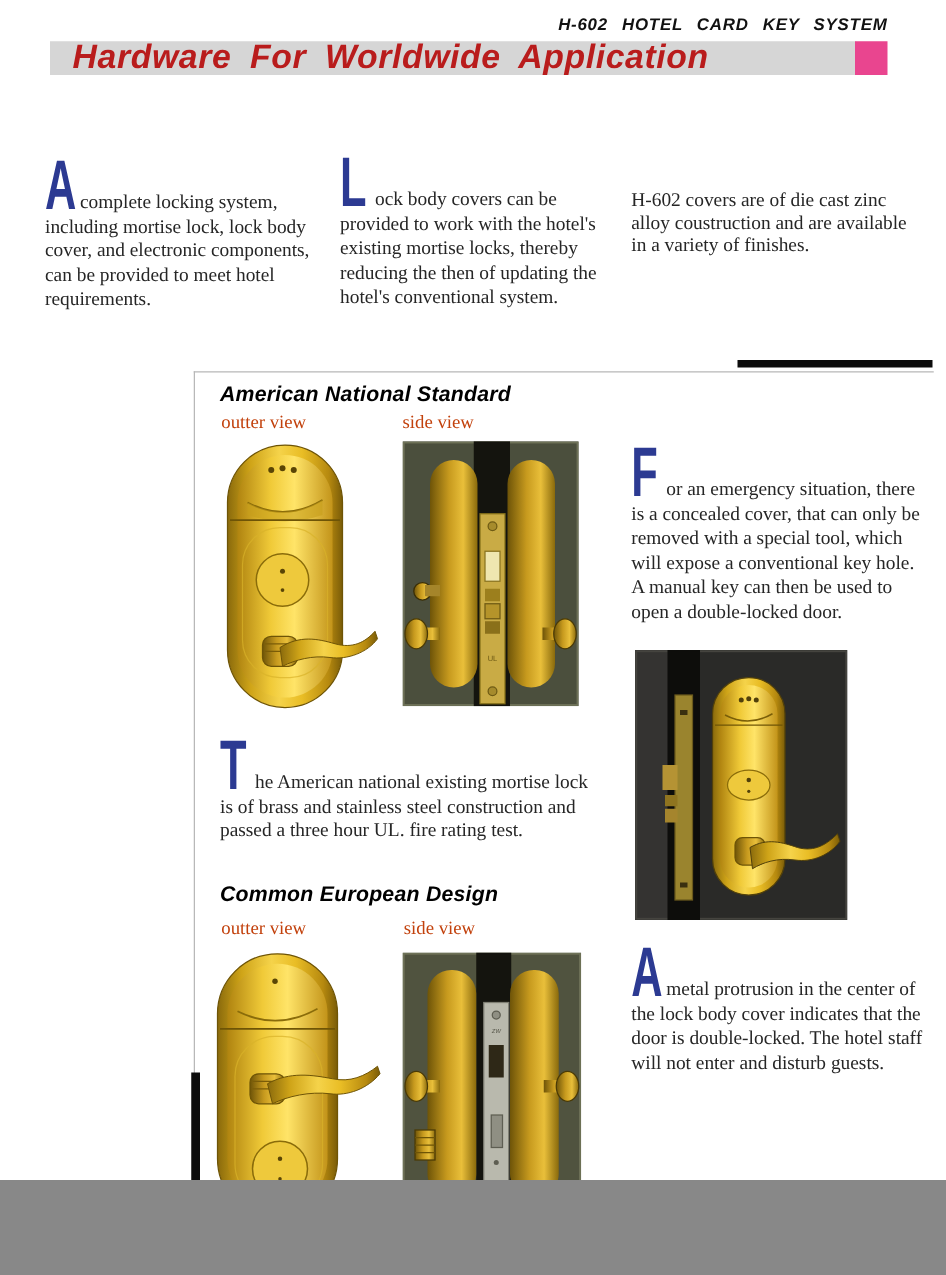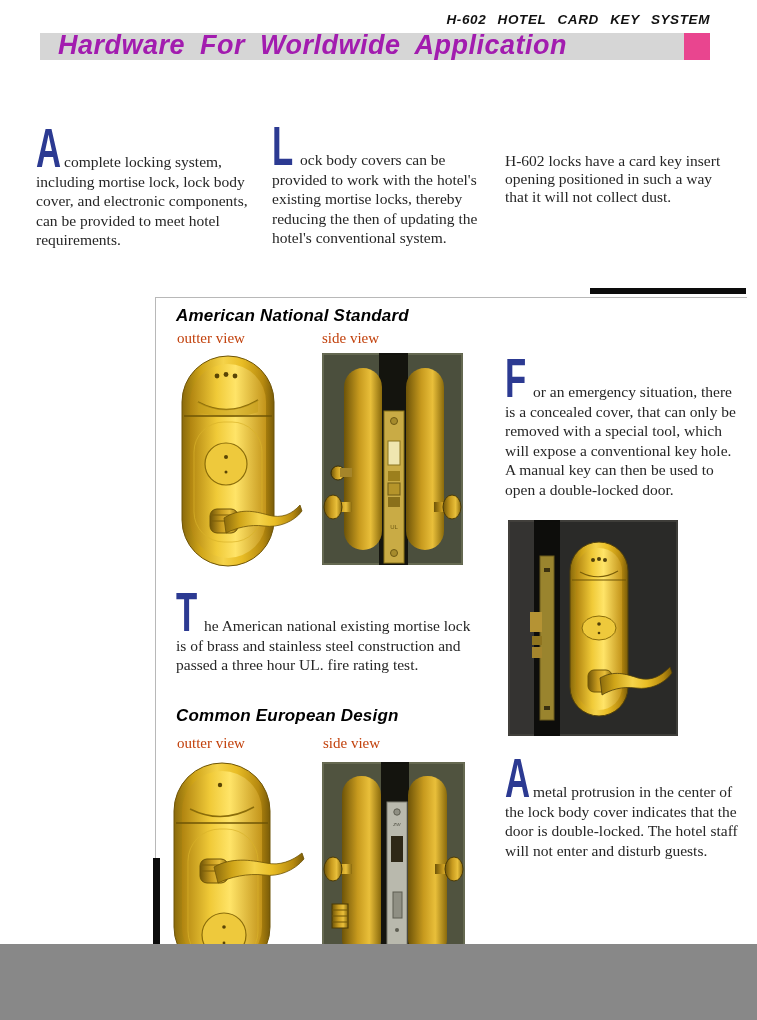--- a/index.html
+++ b/index.html
@@ -15,21 +15,21 @@
     font-weight:bold;font-style:italic;font-size:13.5px;color:#111;
     letter-spacing:.6px;word-spacing:7px;
   }
   .title-bar{
     position:absolute;left:40px;top:33px;width:645px;height:27px;
     background:#d6d6d6;
   }
   .title-text{
     position:absolute;left:18px;top:-3px;white-space:nowrap;
     font-family:"Liberation Sans","DejaVu Sans",sans-serif;
-    font-weight:bold;font-style:italic;font-size:27px;color:#a21caf;
+    font-weight:bold;font-style:italic;font-size:27px;color:#b91c1c;
     letter-spacing:.5px;word-spacing:7px;
   }
   .pink-square{position:absolute;left:684px;top:33px;width:26px;height:27px;background:#e9458f;}
   
   .para{position:absolute;font-size:15.5px;line-height:19.5px;}
   .para.has-cap{padding-top:26px;}
   .para.has-cap .ptext{display:block;text-indent:28px;}
   .dropcap{
     position:absolute;top:0;left:0;
     font-family:"Liberation Sans","DejaVu Sans",sans-serif;
@@ -101,21 +101,21 @@
 
   <div class="para has-cap" style="left:36px;top:126px;width:222px;">
     <span class="dropcap">A</span>
     <span class="ptext">complete locking system, including mortise lock, lock body cover, and electronic components, can be provided to meet hotel requirements.</span>
   </div>
   <div class="para has-cap" style="left:272px;top:124px;width:218px;">
     <span class="dropcap">L</span>
     <span class="ptext">ock body covers can be provided to work with the hotel's existing mortise locks, thereby reducing the then of updating the hotel's conventional system.</span>
   </div>
   <div class="para col3" style="left:505px;top:152px;width:232px;">
-    <p>H-602 locks have a card key insert opening positioned in such a way that it will not collect dust.</p>
+    <p>H-602 covers are of die cast zinc alloy coustruction and are available in a variety of finishes.</p>
   </div>
 
   <div class="bar-top-right"></div>
   <div class="content-box"></div>
   <div class="bar-left-vert"></div>
 
   <div class="section-heading" style="left:176px;top:306px;">American National Standard</div>
   <div class="view-label" style="left:177px;top:330px;">outter view</div>
   <div class="view-label" style="left:322px;top:330px;">side view</div>
 

